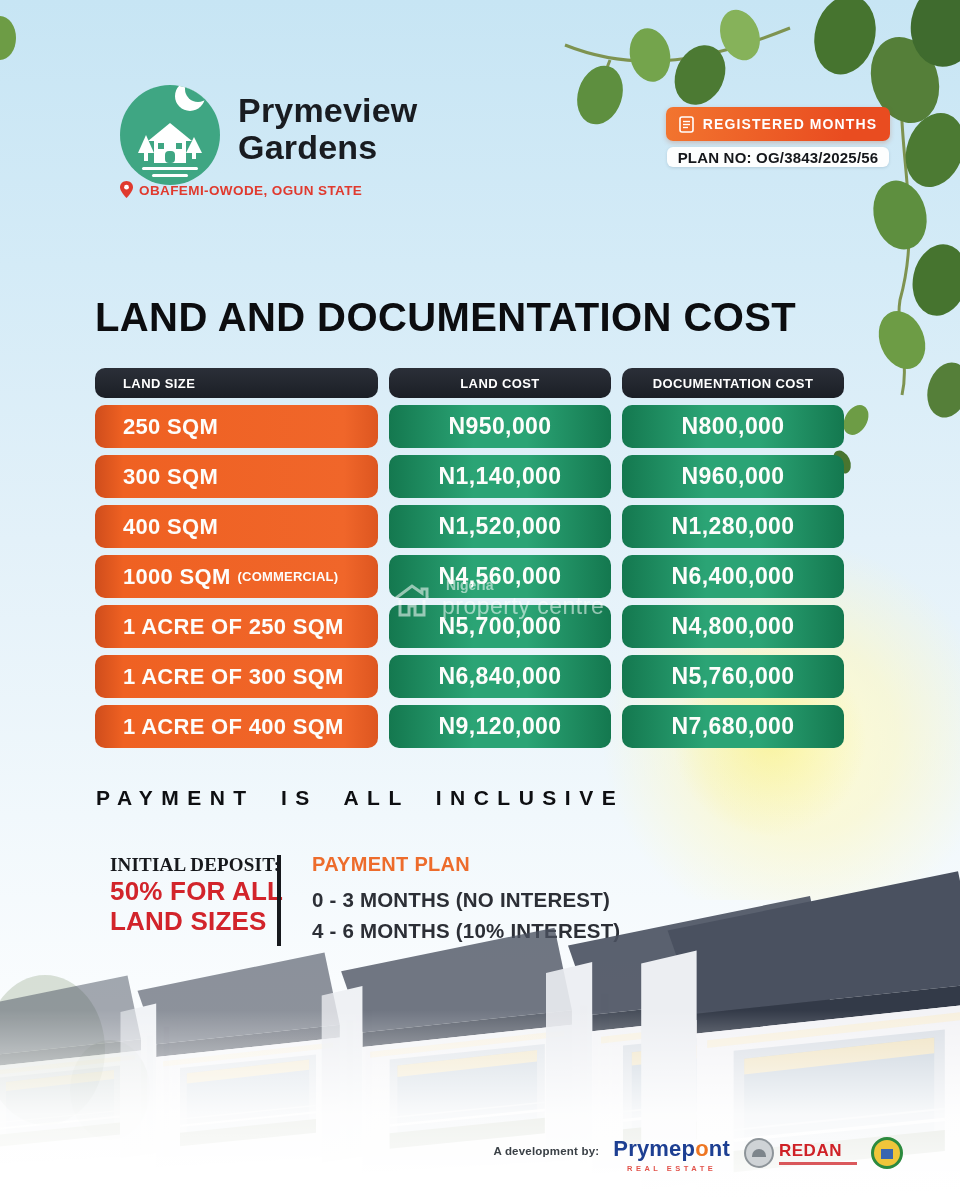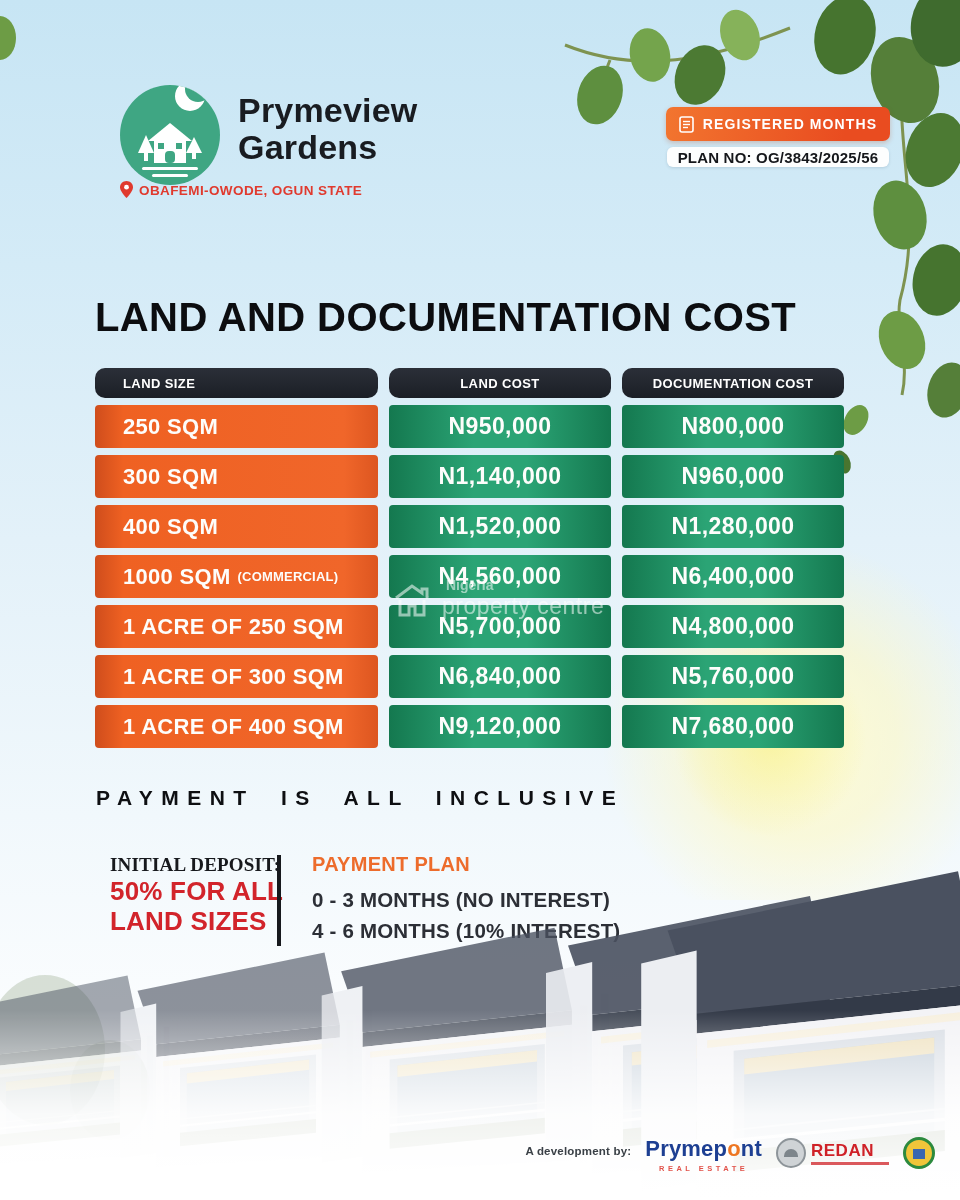--- a/index.html
+++ b/index.html
@@ -33,21 +33,21 @@
   .title{position:absolute;left:95px;top:295px;font-size:40px;font-weight:900;
     color:#0c0d10;letter-spacing:.4px;}
 
   
   .tgrid{position:absolute;left:95px;top:368px;display:grid;
     grid-template-columns:283px 222px 222px;column-gap:11px;row-gap:7px;}
   .hcell{height:30px;display:flex;align-items:center;justify-content:center;
     background:linear-gradient(180deg,#2b2f38,#1b1f26);color:#fff;font-size:13px;
     font-weight:700;letter-spacing:.4px;border-radius:10px;}
   .hcell.left{justify-content:flex-start;padding-left:28px;}
-  .cell{height:43px;display:flex;align-items:center;border-radius:4px;color:#fdfdfb;}
+  .cell{height:43px;display:flex;align-items:center;border-radius:10px;color:#fdfdfb;}
   .cell.orange{background:linear-gradient(90deg,#cf4d1c 0%,#ef6122 10%,#f0662a 88%,#dd5620 100%);
     padding-left:28px;font-size:22px;font-weight:700;letter-spacing:.3px;}
   .cell.orange .note{font-size:13px;font-weight:600;margin-left:7px;letter-spacing:.2px;}
   .cell.green{background:linear-gradient(90deg,#14784f 0%,#2ba475 38%,#2ba475 62%,#14784f 100%);
     justify-content:center;font-size:23px;font-weight:700;letter-spacing:.4px;}
 
   
   .wm{position:absolute;left:392px;top:578px;display:flex;align-items:flex-end;gap:10px;
     color:rgba(255,255,255,.55);pointer-events:none;}
   .wm .txt{display:flex;flex-direction:column;line-height:1;}
@@ -68,21 +68,21 @@
   .plan-line{font-size:20.5px;font-weight:700;color:#2c2f36;line-height:31px;letter-spacing:.2px;}
 
   
   .leaves{position:absolute;left:0;top:0;width:960px;height:600px;pointer-events:none;}
   .houses{position:absolute;left:0;top:840px;width:960px;height:360px;pointer-events:none;}
   .fade{position:absolute;left:0;top:1010px;width:960px;height:190px;pointer-events:none;
     background:linear-gradient(180deg,rgba(255,255,255,0) 0%,rgba(255,255,255,.88) 55%,#ffffff 100%);}
 
   
   .footer{position:absolute;left:0;top:1136px;width:960px;height:56px;display:flex;
-    align-items:flex-start;justify-content:flex-end;padding-right:25px;box-sizing:border-box;gap:14px;}
+    align-items:flex-start;justify-content:flex-end;padding-right:57px;box-sizing:border-box;gap:14px;}
   .devby{font-size:11.5px;font-weight:700;color:#3a4046;margin-top:9px;letter-spacing:.2px;}
   .pp{display:flex;flex-direction:column;align-items:center;}
   .pp-name{font-size:22px;font-weight:800;color:#1d3f92;letter-spacing:.2px;}
   .pp-name .o{color:#ee7622;}
   .pp-sub{font-size:7.5px;font-weight:700;color:#e2534b;letter-spacing:3.5px;margin-top:2px;}
   .redan{display:flex;align-items:center;gap:5px;margin-top:2px;}
   .redan-emblem{width:30px;height:30px;border-radius:50%;background:#cfd3d6;
     border:2px solid #8d9499;box-sizing:border-box;position:relative;}
   .redan-emblem::after{content:"";position:absolute;left:6px;top:9px;width:14px;height:8px;
     border-radius:7px 7px 0 0;background:#7d858b;}

